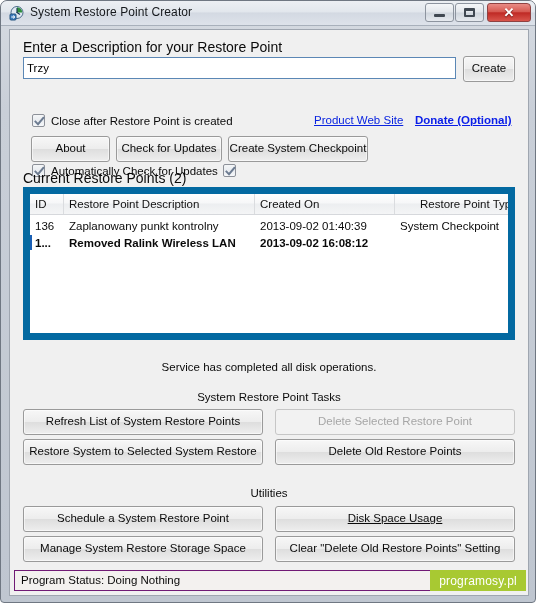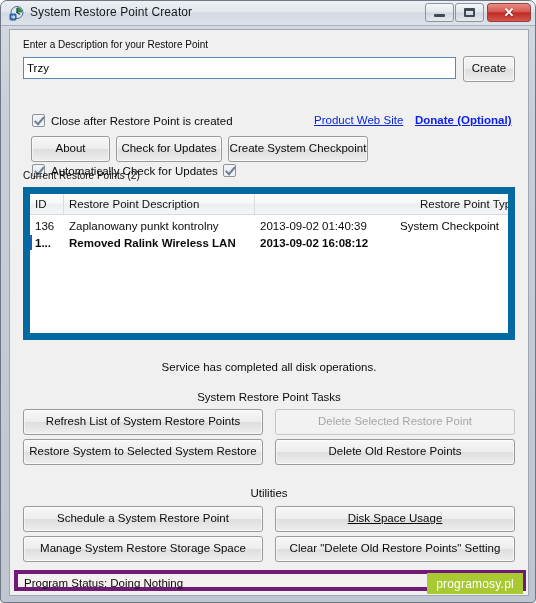--- a/index.html
+++ b/index.html
@@ -78,21 +78,21 @@
   #client {
     position: absolute;
     left: 8px; top: 28px;
     width: 520px; height: 567px;
     background: #f0f0f0;
     border: 1px solid #9fa6b0;
   }
 
   .lbl {
     position: absolute;
-    font-size: 10px; color: #0a0a0a;
+    font-size: 14px; color: #0a0a0a;
     white-space: nowrap;
   }
 
   
   #desc-input {
     position: absolute;
     left: 13px; top: 27px;
     width: 433px; height: 22px;
     border: 1px solid #5b87b5;
     background: #ffffff;
@@ -204,21 +204,21 @@
     font-size: 11.5px; color: #0a0a0a;
     text-align: center; width: 492px; left: 13px;
   }
 
   
   #statusbar {
     position: absolute;
     left: 4px; bottom: 4px;
     width: 512px; height: 21px;
     background: #f3f1ef;
-    border: 4px solid #701a75;
+    border: 1px solid #701a75;
   }
   #statusbar .stext {
     position: absolute; left: 6px; top: 3px;
     font-size: 11.5px; color: #0a0a0a; white-space: nowrap;
   }
   #watermark {
     position: absolute;
     right: -1px; top: -1px;
     width: 96px; height: 21px;
     background: #a8c932;
@@ -301,20 +301,21 @@
         </svg>
       </span>
     </div>
 
     <span class="lbl" style="left:13px; top:140px;" id="list-caption-el">Current Restore Points (2)</span>
 
     <div id="listbox">
       <div id="lvhead">
         <div class="hcell" style="left:0;    width:34px;">ID</div>
         <div class="hcell" style="left:34px; width:191px;">Restore Point Description</div>
+        <div class="hcell" style="left:225px; width:140px;">Created On</div>
         <div class="hcell" style="left:365px; width:121px;margin-left:20px;">Restore Point Type</div>
         <div class="hcell" style="left:486px; width:6px; border-right:none;"></div>
       </div>
 
       <div class="lvrow" style="margin-top:2px;">
         <span class="cell" style="left:0;    width:34px;">136</span>
         <span class="cell" style="left:34px; width:191px;">Zaplanowany punkt kontrolny</span>
         <span class="cell" style="left:225px; width:140px;">2013-09-02 01:40:39</span>
         <span class="cell" style="left:365px; width:121px;">System Checkpoint</span>
       </div>

